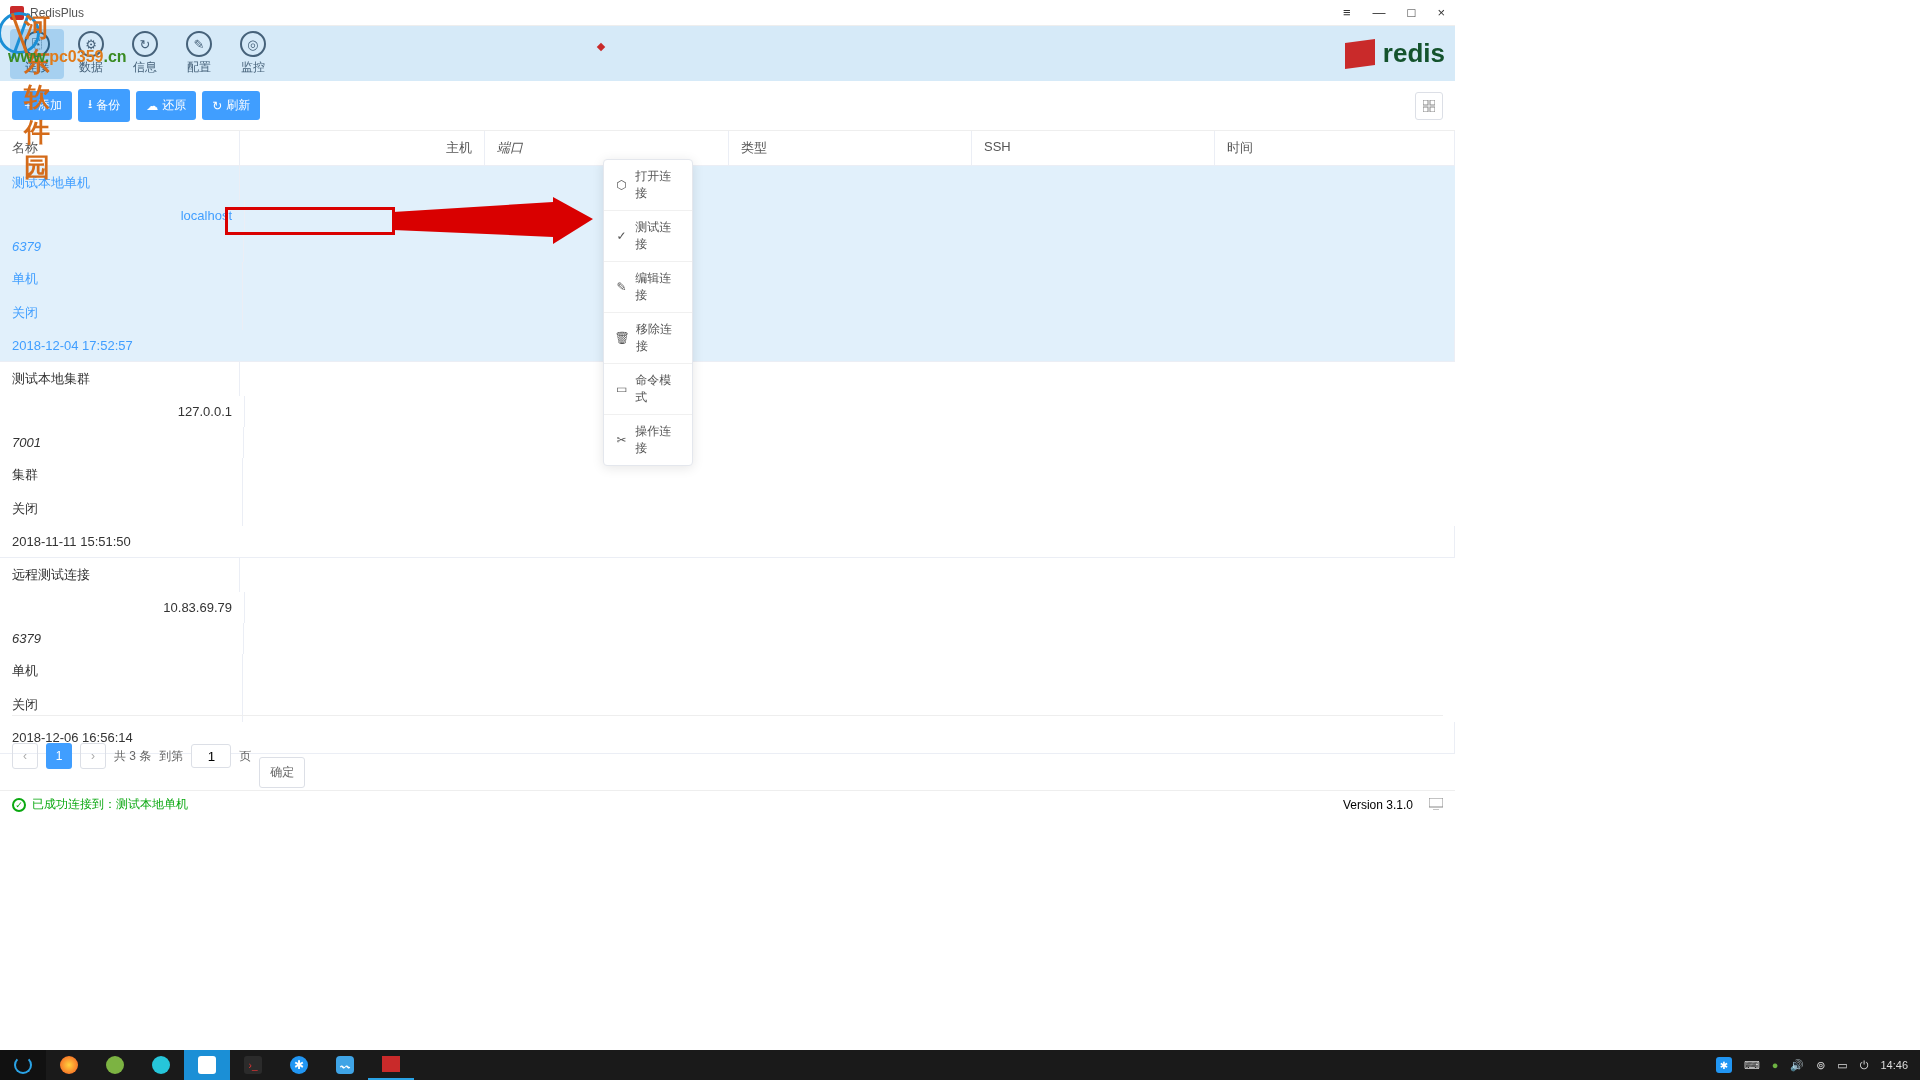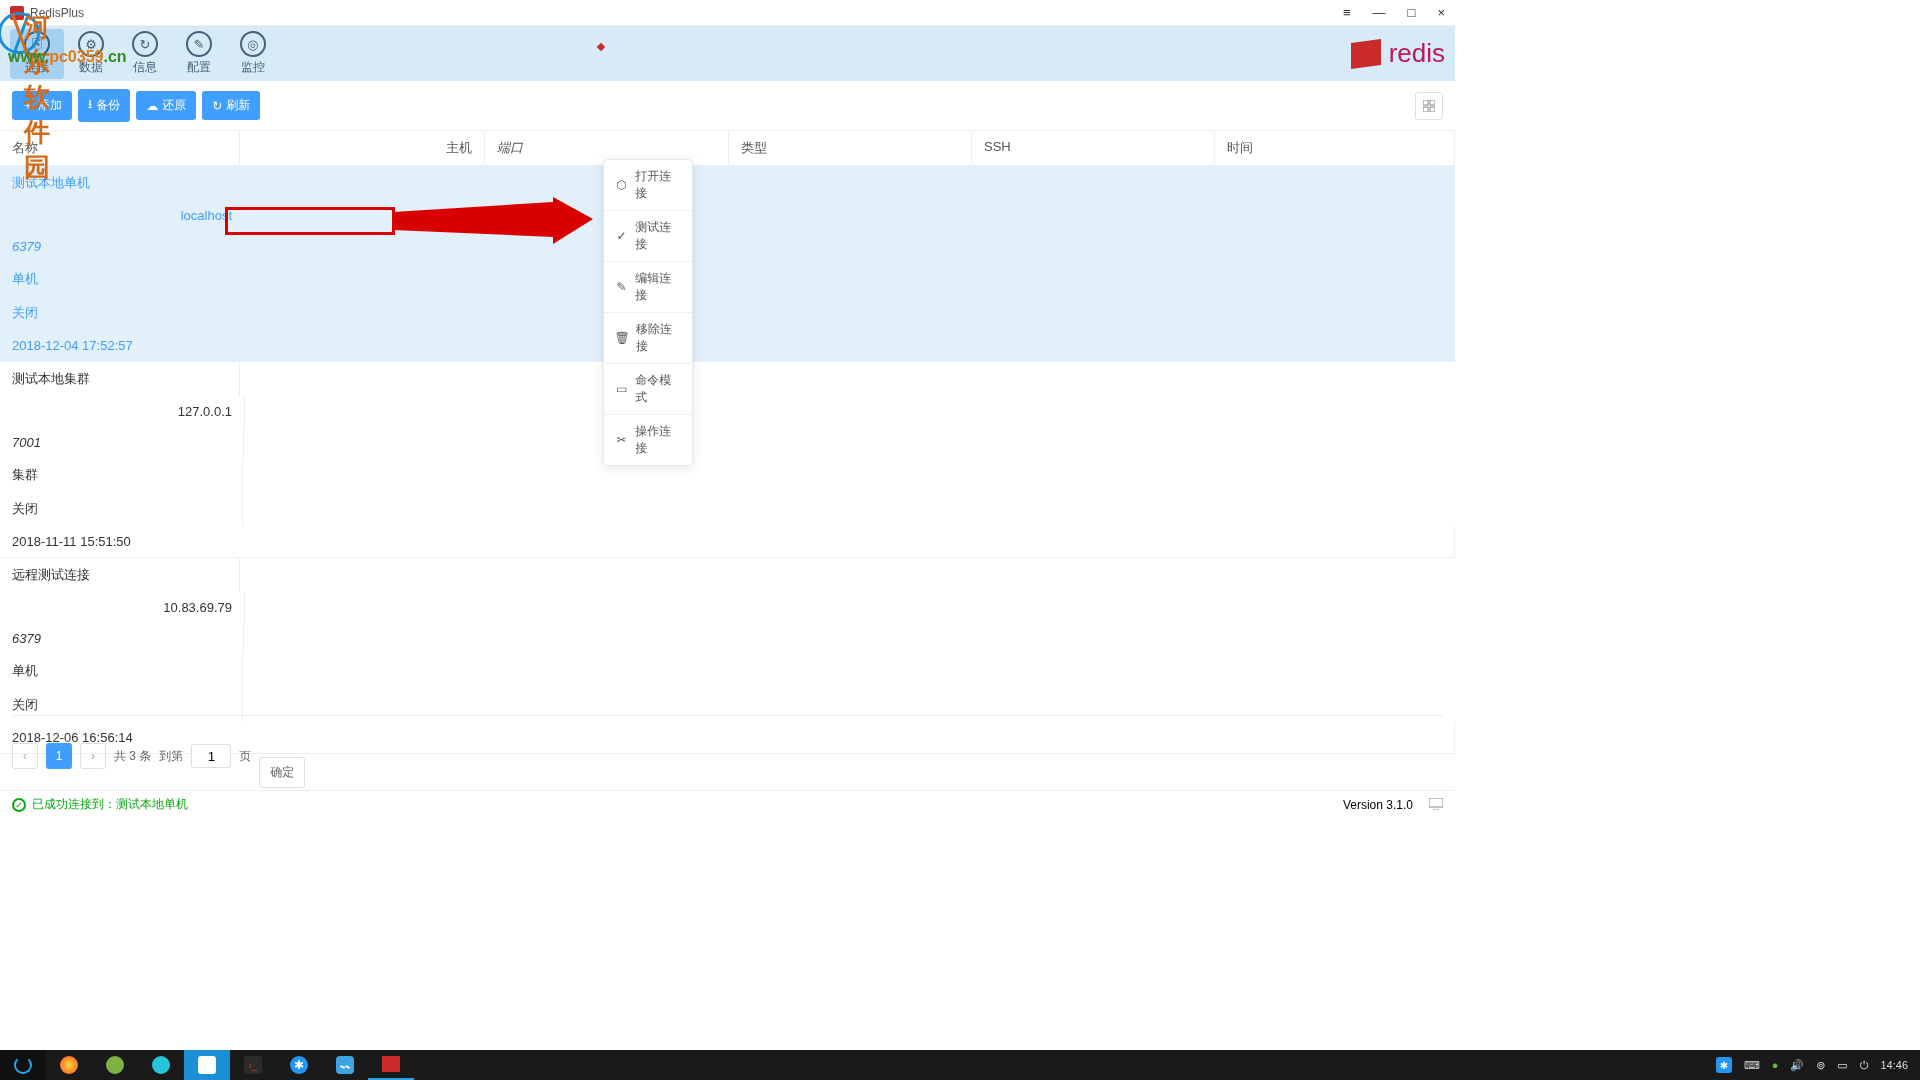--- a/index.html
+++ b/index.html
@@ -19,21 +19,21 @@
     .titlebar { background: #fff; height: 26px; display: flex; align-items: center; padding: 12px 10px; border-bottom: 1px solid #eee; }
     .titlebar .app-icon { width: 14px; height: 14px; background: #c92a2a; border-radius: 2px; margin-right: 6px; }
     .titlebar .title { font-size: 12px; color: #555; }
     .winctrls { margin-left: auto; display: flex; gap: 22px; align-items: center; }
 
     
     .maintb { background: #d6eaf8; height: 55px; display: flex; align-items: center; padding: 0 10px; }
     .tb-btn { display: flex; flex-direction: column; align-items: center; justify-content: center; width: 54px; height: 50px; font-size: 12px; color: #46627a; cursor: pointer; border-radius: 4px; }
     .tb-btn.active { background: #a6d0f0; color: #2c5f84; }
     .tb-btn .icon { width: 26px; height: 26px; border: 2px solid currentColor; border-radius: 50%; display: flex; align-items: center; justify-content: center; margin-bottom: 2px; font-size: 13px; }
-    .redis-logo { margin-left: auto; display: flex; align-items: center; gap: 8px; font-size: 26px; font-weight: normal; color: #be185d; }
+    .redis-logo { margin-left: auto; display: flex; align-items: center; gap: 8px; font-size: 26px; font-weight: bold; color: #14532d; }
     .redis-cube { width: 30px; height: 26px; background: #c92a2a; transform: skewY(-8deg); }
 
     
     .actionbar { display: flex; align-items: center; padding: 8px 12px; gap: 6px; border-bottom: 1px solid #eee; }
     .btn { background: #409eff; color: #fff; border: none; padding: 6px 10px; font-size: 12px; border-radius: 3px; cursor: pointer; display: inline-flex; align-items: center; gap: 4px; }
     .btn.plain { background: #fff; color: #666; border: 1px solid #dcdfe6; margin-top: 33px; }
     .grid-btn { margin-left: auto; width: 28px; height: 28px; border: 1px solid #dcdfe6; border-radius: 3px; display: flex; align-items: center; justify-content: center; cursor: pointer; }
 
     
     .table { font-size: 13px; }

